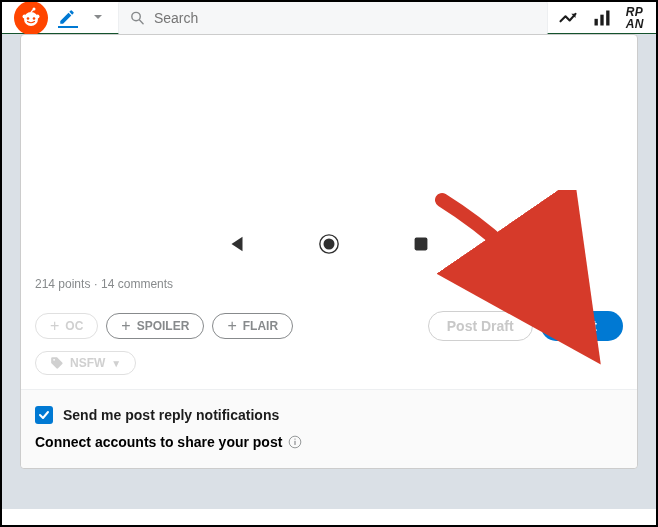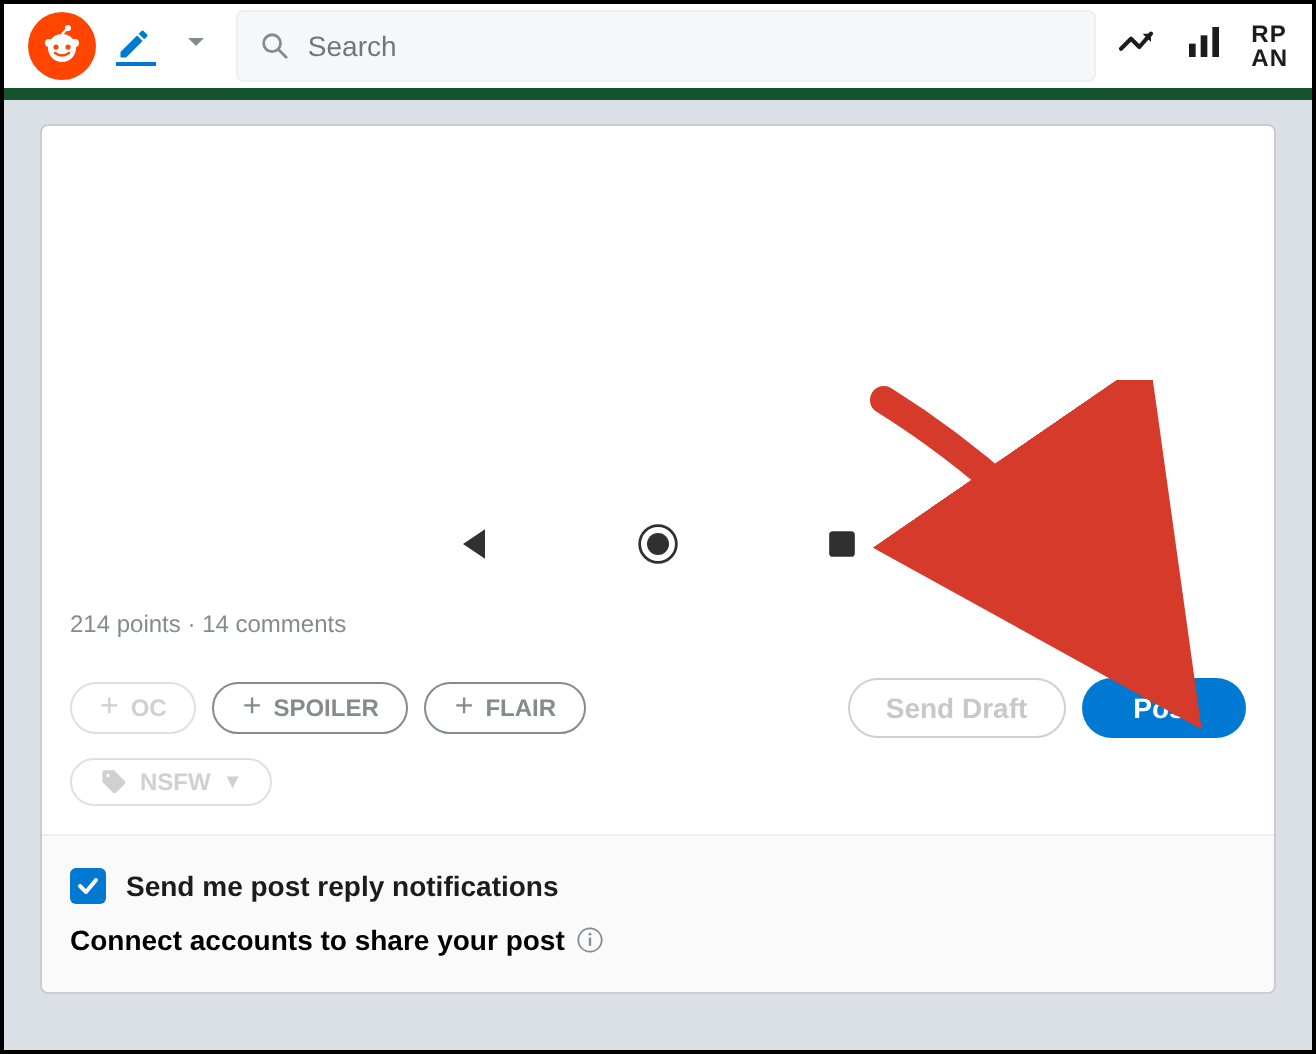--- a/index.html
+++ b/index.html
@@ -7,23 +7,23 @@
     font-family: -apple-system, BlinkMacSystemFont, "Segoe UI", Arial, sans-serif;
     background: #fff;
     width: 658px;
     height: 527px;
     overflow: hidden;
     position: relative;
     border: 2px solid #000;
   }
   
   .header {
-    height: 48px;
-    background: #fff;
-    border-bottom: 6px solid #14532d;
+    height: 32px;
+    background: #fff;
+    border-bottom: 1px solid #14532d;
     display: flex;
     align-items: center;
     padding: 0 12px;
     gap: 10px;
   }
   .logo-circle {
     width: 34px; height: 34px;
     background: #ff4500;
     border-radius: 50%;
     display: flex; align-items: center; justify-content: center;
@@ -54,30 +54,30 @@
     align-items: center;
     padding: 0 10px;
     gap: 8px;
     color: #878a8c;
   }
   .search-wrap svg { width: 18px; height: 18px; }
   .search-wrap input {
     border: none; background: transparent; outline: none;
     font-size: 14px; color: #1c1c1c; width: 100%;
   }
-  .header-icons { display: flex; gap: 14px; color: #1c1c1c; }
+  .header-icons { display: flex; gap: 14px; align-items: center; color: #1c1c1c; font-style: italic; }
   .hdr-icn { width: 20px; height: 20px; cursor: pointer; }
   .hdr-icn svg { width: 20px; height: 20px; display:block; }
   .hdr-txt { font-weight: bold; font-size: 12px; letter-spacing: 0.5px; line-height:1; cursor:pointer; }
 
   
   .body-area {
     background: #dae0e6;
     height: calc(100% - 48px);
-    padding: 12px 18px;
+    padding: 0 18px;
     position: relative;
   }
   .card {
     background: #fff;
     border: 1px solid #ccc;
     border-radius: 4px;
     margin: 0 0 0 0;
     position: relative;
   }
   .video-area {
@@ -275,21 +275,21 @@
       </div>
       <div class="pill">
         <span class="plus">+</span>
         <span>SPOILER</span>
       </div>
       <div class="pill">
         <span class="plus">+</span>
         <span>FLAIR</span>
       </div>
       <div class="spacer"></div>
-      <button class="btn-outline">Send Draft</button>
+      <button class="btn-outline">Post Draft</button>
       <button class="btn-primary">Post</button>
     </div>
     <div class="flair-row">
       <div class="pill disabled">
         <span class="tagic">
           <svg viewBox="0 0 24 24">
               <path fill="currentColor" d="M21 11l-9-9H4a2 2 0 0 0-2 2v8l9 9a2 2 0 0 0 2.83 0L21 13.83A2 2 0 0 0 21 11zM7 8a1.5 1.5 0 1 1 0-3 1.5 1.5 0 0 1 0 3z"></path>
             </svg>
         </span>
         <span>NSFW</span>

